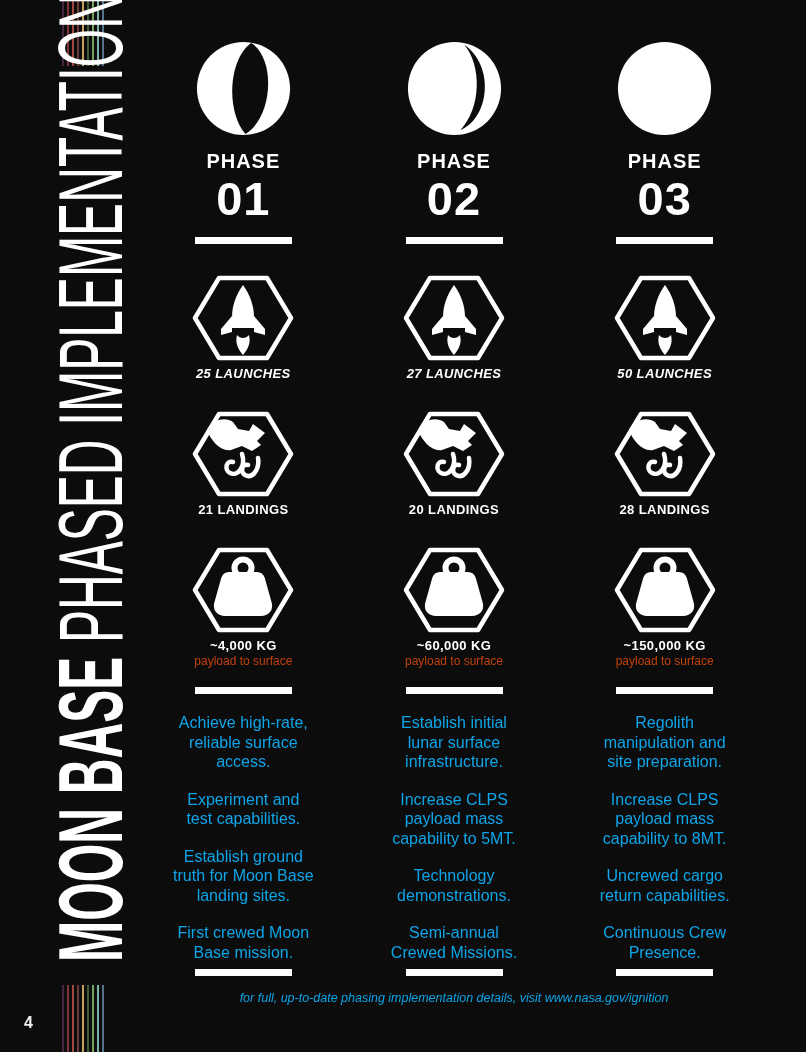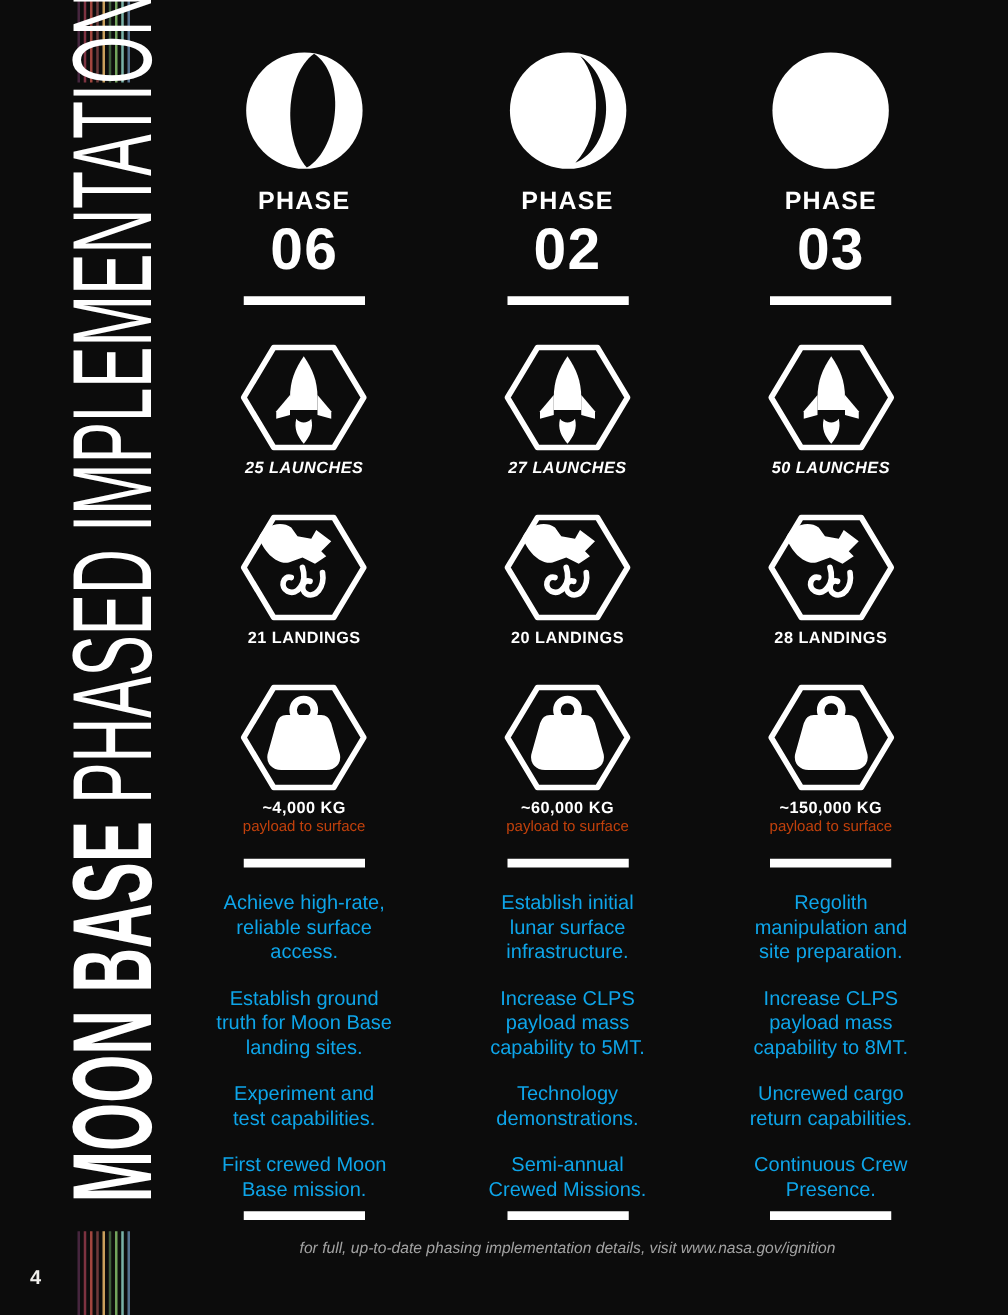--- a/index.html
+++ b/index.html
@@ -48,21 +48,21 @@
 
   .goals{margin-top:19px;width:176px;}
   .goals p{
     margin:0 0 18px 0;font-size:16px;line-height:1.22;color:#0ea5e9;
     white-space:pre-line;font-weight:normal;
   }
   .goals p:last-child{margin-bottom:0;}
 
   .footer-note{
     position:absolute;left:150px;top:991px;width:608px;text-align:center;
-    font-size:12.5px;font-style:italic;color:#a3a3a3;
+    font-size:12.5px;font-style:italic;color:#0ea5e9;
   }
 </style>
 </head>
 <body>
 
 <div class="stripes top">
     <span style="background: rgb(70, 38, 62);"></span>
     <span style="background: rgb(125, 50, 64);"></span>
     <span style="background: rgb(161, 70, 62);"></span>
     <span style="background: rgb(109, 58, 58);"></span>
@@ -89,21 +89,21 @@
 <div class="page-number">4</div>
 
 <div class="columns">
 
   <div class="col">
     <svg class="moon" viewBox="0 0 100 100">
       <circle cx="50" cy="50" r="48" fill="#ffffff"></circle>
       <path d="M58,3 C34,20 32,74 52,97 C80,80 84,20 58,3 Z" fill="#0c0c0c"></path>
     </svg>
     <div class="phase-label">PHASE</div>
-    <div class="phase-number">06</div>
+    <div class="phase-number">01</div>
     <div class="divider d1"></div>
 
     <div class="stat launch">
       <svg class="hex" viewBox="0 0 104 92">
         <path d="M4,46 L28,6 L76,6 L100,46 L76,86 L28,86 Z" fill="none" stroke="#ffffff" stroke-width="4.5" stroke-linejoin="round"></path>
         <path d="M52,13 C45,23 41,33 41,46 L41,56 L63,56 L63,46 C63,33 59,23 52,13 Z" fill="#ffffff"></path>
         <path d="M41,44 L30,57 L30,63 L41,60 Z" fill="#ffffff"></path>
         <path d="M63,44 L74,57 L74,63 L63,60 Z" fill="#ffffff"></path>
         <path d="M46,63 C44,71 47,77 52,83 C57,77 60,71 58,63 C55,67 49,67 46,63 Z" fill="#ffffff"></path>
       </svg>
@@ -128,25 +128,25 @@
       </svg>
       <div class="stat-label">~4,000 KG</div>
       <div class="payload-sub">payload to surface</div>
     </div>
 
     <div class="divider d2"></div>
     <div class="goals">
       <p>Achieve high-rate,
 reliable surface
 access.</p>
+      <p>Experiment and
+test capabilities.</p>
       <p>Establish ground
 truth for Moon Base
 landing sites.</p>
-      <p>Experiment and
-test capabilities.</p>
       <p>First crewed Moon
 Base mission.</p>
     </div>
     <div class="divider d3"></div>
   </div>
 
   <div class="col">
     <svg class="moon" viewBox="0 0 100 100">
       <circle cx="50" cy="50" r="48" fill="#ffffff"></circle>
       <path d="M60,5 C78,26 78,70 56,93 C86,81 92,27 60,5 Z" fill="#0c0c0c"></path>

